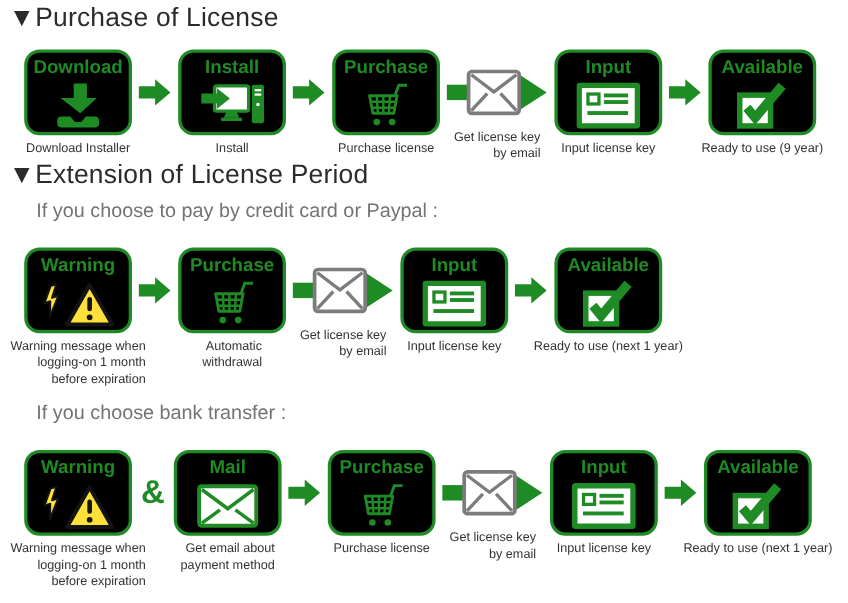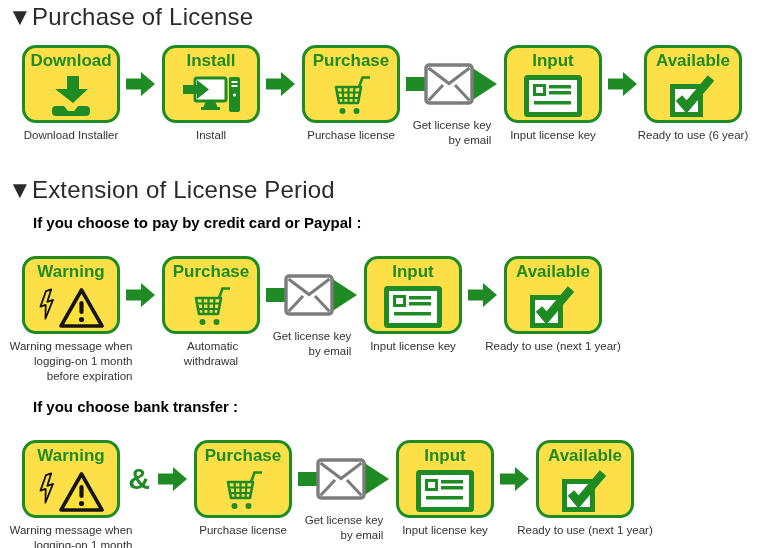--- a/index.html
+++ b/index.html
@@ -7,34 +7,34 @@
   body {
     width: 771px; height: 548px; overflow: hidden;
     padding: 6px 8px;
     font-family: "Liberation Sans", sans-serif;
     color: #333;
   }
   .h1 {
     font-size: 24px; font-weight: 400; color: #2b2b2b;
     letter-spacing: 0.2px; line-height: 21px;
   }
-  .h1.second { margin-top: 31px; }
+  .h1.second { }
   .h2 {
-    font-size: 15px; font-weight: 700; color: #000000;
+    font-size: 18px; font-weight: 400; color: #737373;
     margin: 13px 0 0 25px; line-height: 19px;
   }
   .flow {
     display: flex; align-items: flex-start;
     margin-left: 14px; gap: 6px;
   }
   .flow.first { margin-top: 18px; }
   .flow.sub { margin-top: 24px; }
   .step { display: flex; flex-direction: column; align-items: center; }
   .box {
-    width: 98px; height: 78px; background: #fde047;
+    width: 98px; height: 78px; background: #000000;
     border: 3px solid var(--green); border-radius: 14px;
     display: flex; flex-direction: column; align-items: center;
   }
   .box-title {
     font-size: 17px; font-weight: 700; color: var(--green);
     margin-top: 3px; line-height: 20px; white-space: nowrap;
   }
   .box-icon { flex: 1; display: flex; align-items: center; justify-content: center; }
   .box-icon svg { display: block; }
   .caption-wrap { width: 0; display: flex; justify-content: center; margin-top: 5px; }
@@ -153,21 +153,21 @@
           <div class="box">
             <div class="box-title">Available</div>
             <div class="box-icon">
           <svg width="48" height="44" viewBox="0 0 48 44">
       <rect x="3.5" y="12.5" width="28" height="28" fill="#fff" stroke="#1f8b24" stroke-width="5"></rect>
       <polyline points="10,24 17.5,33 42,4" fill="none" stroke="#1f8b24" stroke-width="8.5"></polyline>
     </svg>
         </div>
           </div>
           <div class="caption-wrap">
-      <div class="caption">Ready to use (6 year)</div>
+      <div class="caption">Ready to use (9 year)</div>
     </div>
         </div>
   </div>
 
 <h1 class="h1 second">▼Extension of License Period</h1>
 <h2 class="h2">If you choose to pay by credit card or Paypal :</h2>
 <div class="flow sub">
     <div class="step">
           <div class="box">
             <div class="box-title">Warning</div>
@@ -275,20 +275,37 @@
     </svg>
         </div>
           </div>
           <div class="caption-wrap">
       <div class="caption multiline">Warning message when
 logging-on 1 month
 before expiration</div>
     </div>
         </div>
     <div class="amp">&amp;</div>
+    <div class="step">
+          <div class="box">
+            <div class="box-title">Mail</div>
+            <div class="box-icon">
+          <svg width="56" height="40" viewBox="0 0 56 40">
+      <rect x="2" y="2" width="52" height="36" rx="2.5" fill="#fff" stroke="#1f8b24" stroke-width="3.6"></rect>
+      <polyline points="4.5,5 28,22.5 51.5,5" fill="none" stroke="#1f8b24" stroke-width="3.2"></polyline>
+      <line x1="4.5" y1="35.5" x2="21" y2="23.5" stroke="#1f8b24" stroke-width="3.2"></line>
+      <line x1="51.5" y1="35.5" x2="35" y2="23.5" stroke="#1f8b24" stroke-width="3.2"></line>
+    </svg>
+        </div>
+          </div>
+          <div class="caption-wrap">
+      <div class="caption multiline">Get email about
+payment method</div>
+    </div>
+        </div>
     <div class="arrow-cell"><svg width="30" height="30" viewBox="0 0 30 30">
     <polygon points="0,9.5 15,9.5 15,3 29,15 15,27 15,20.5 0,20.5" fill="#1f8b24"></polygon>
   </svg></div>
     <div class="step">
           <div class="box">
             <div class="box-title">Purchase</div>
             <div class="box-icon">
           <svg width="46" height="44" viewBox="0 0 46 44">
       <path fill="none" stroke="#1f8b24" stroke-width="2.6" stroke-linejoin="round" d="M8 13 H33 L30 29 H11 Z"></path>
       <path fill="none" stroke="#1f8b24" stroke-width="2.2" d="M14.5 13 L15.5 29 M20.5 13 L20.5 29 M26.5 13 L25.5 29 M9 18.5 H32 M10 24 H31"></path>

